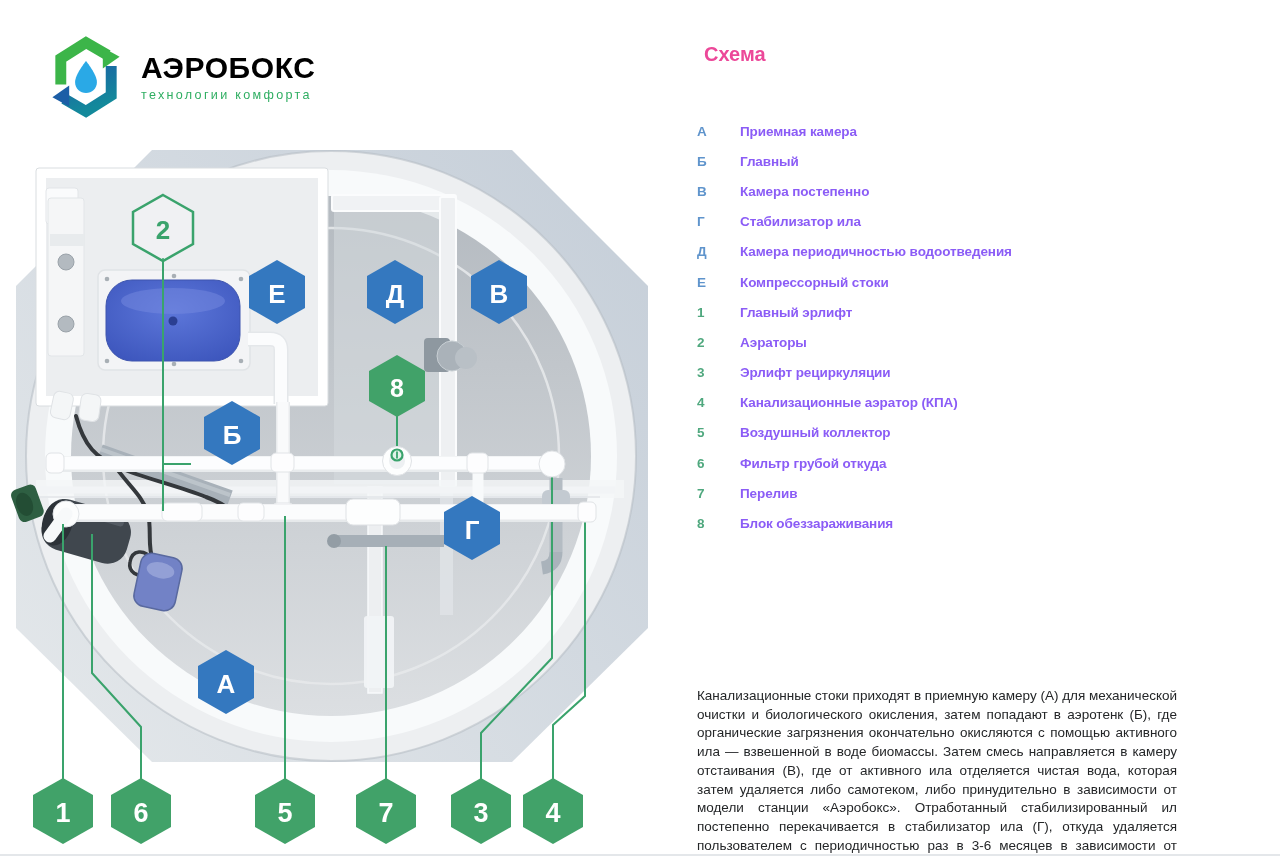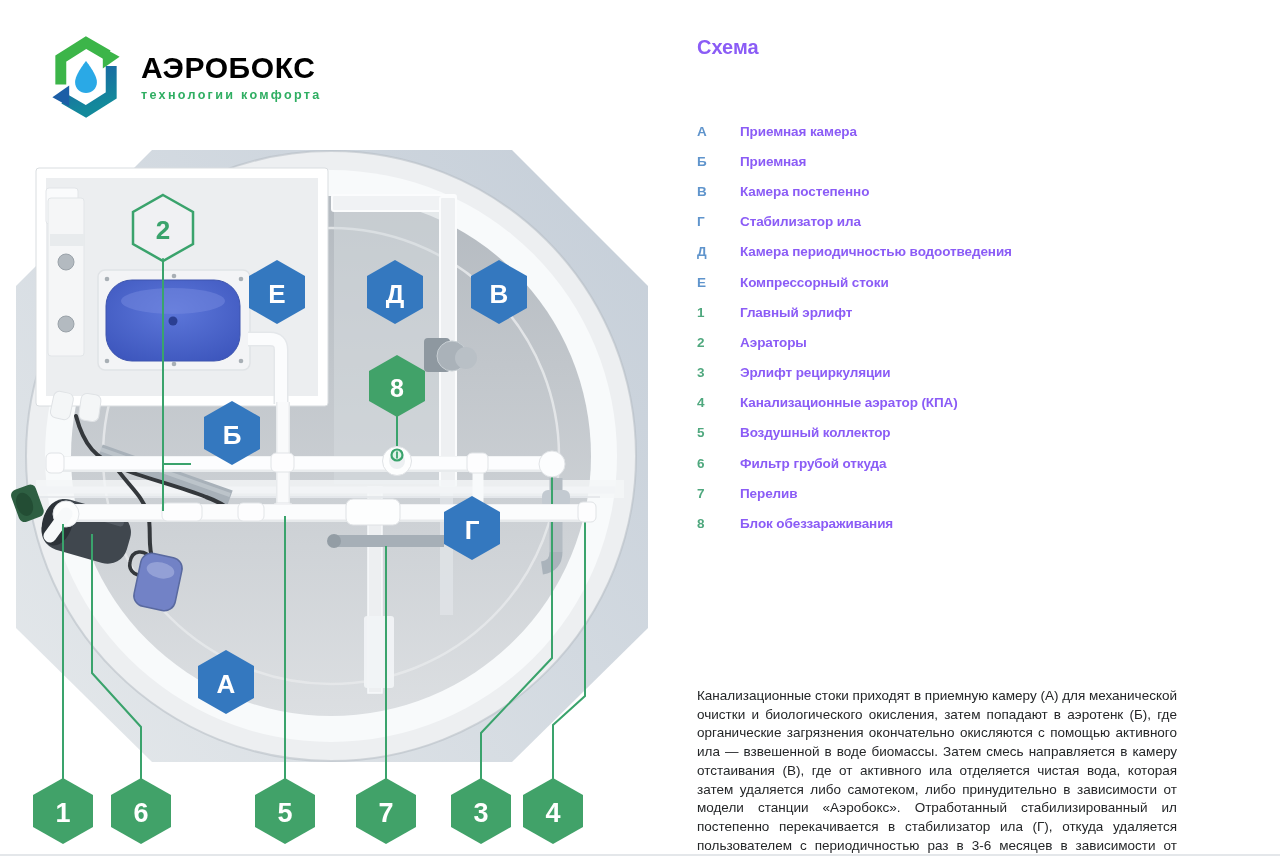--- a/index.html
+++ b/index.html
@@ -1,23 +1,23 @@
 <!DOCTYPE html>
 <html><head>
 <meta charset="utf-8">
 <style>
   html,body{margin:0;padding:0;background:#ffffff;}
   body{width:1280px;height:861px;position:relative;overflow:hidden;
        font-family:"Liberation Sans", sans-serif;-webkit-font-smoothing:antialiased;}
   .logo{position:absolute;left:44px;top:30px;display:flex;align-items:center;gap:13px;}
   .logo-text{display:flex;flex-direction:column;}
   .brand{font-size:30px;font-weight:800;letter-spacing:.6px;color:#000000;line-height:32px;}
-  .tagline{font-size:12.6px;font-weight:700;letter-spacing:2.3px;color:#2fae62;margin-top:4px;text-transform:lowercase;}
+  .tagline{font-size:12.6px;font-weight:400;letter-spacing:2.3px;color:#2fae62;margin-top:4px;text-transform:lowercase;}
   .diagram-svg{position:absolute;left:0;top:0;}
-  .panel-title{position:absolute;left:697px;top:36px;margin:0;font-size:20px;font-weight:700;color:#8b5cf6;}
+  .panel-title{position:absolute;left:697px;top:36px;margin:7px;font-size:20px;font-weight:700;color:#ec4899;}
   .legend{position:absolute;left:697px;top:116px;margin:0;padding:0;list-style:none;width:480px;}
   .legend li{height:30.2px;display:flex;align-items:center;}
   .legend .key{width:43px;font-size:13.5px;font-weight:700;flex:0 0 43px;}
   .legend .key.letter{color:#5f94cc;}
   .legend .key.num{color:#4fa87e;}
   .legend .lbl{font-size:13.5px;font-weight:700;color:#8b5cf6;letter-spacing:-.1px;}
   .description{position:absolute;left:697px;top:687px;width:480px;margin:0;
                font-size:13.5px;line-height:18.7px;color:#242628;text-align:justify;}
   .bottom-line{position:absolute;left:0;top:854px;width:1280px;height:2px;background:#e4e7ea;}
 </style>
@@ -252,21 +252,21 @@
 
 <h1 class="panel-title">Схема</h1>
 
 <ul class="legend">
   <li>
       <span class="key letter">А</span>
       <span class="lbl">Приемная камера</span>
     </li>
   <li>
       <span class="key letter">Б</span>
-      <span class="lbl">Приемная</span>
+      <span class="lbl">Главный</span>
     </li>
   <li>
       <span class="key letter">В</span>
       <span class="lbl">Камера постепенно</span>
     </li>
   <li>
       <span class="key letter">Г</span>
       <span class="lbl">Стабилизатор ила</span>
     </li>
   <li>

